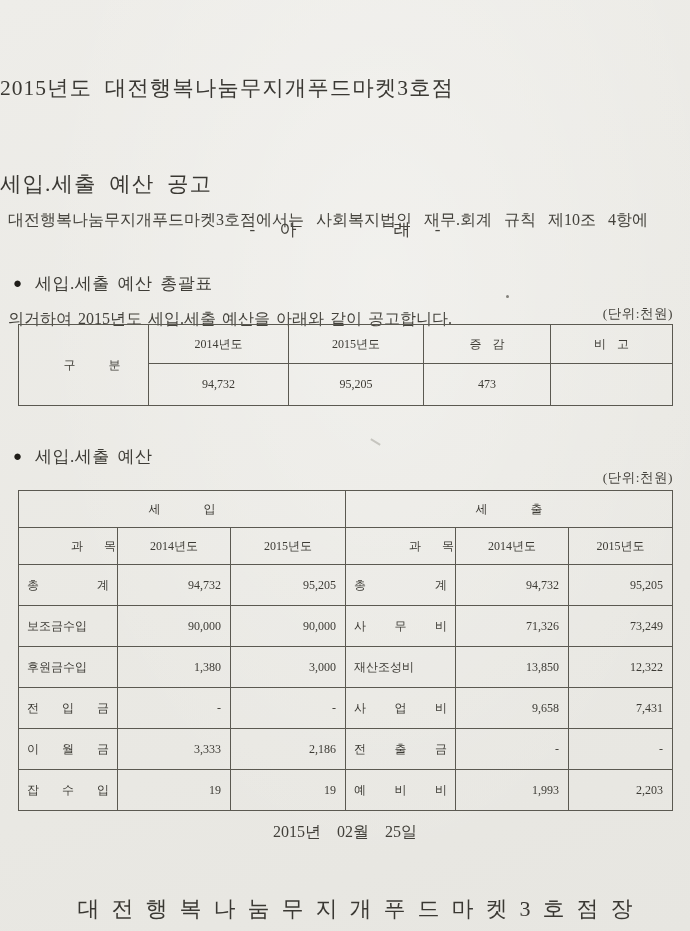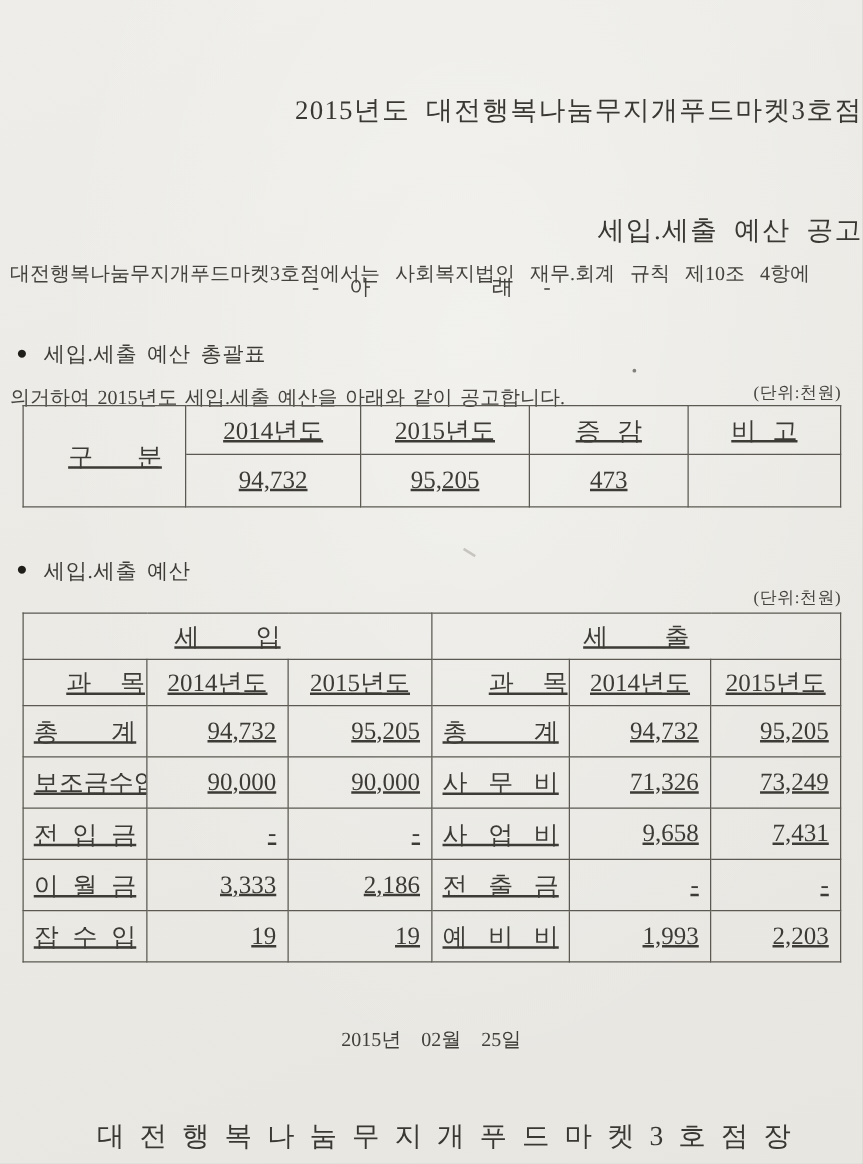--- a/index.html
+++ b/index.html
@@ -5,21 +5,21 @@
   html,body { margin:0; padding:0; background:#d8d7d2; }
   .page {
     position:relative; width:690px; height:931px; overflow:hidden;
     font-family:"Liberation Serif","DejaVu Serif",serif;
     color:#413f39;
     background:
       radial-gradient(ellipse at 55% 30%, rgba(255,255,255,0.30), rgba(255,255,255,0) 65%),
       linear-gradient(160deg, #eeede9 0%, #eae9e4 55%, #e7e6e1 100%);
   }
   .title {
-    position:absolute; top:8px; left:0; width:100%; text-align:right;
+    position:absolute; top:8px; left:0; width:100%; text-align:left;
     font-size:21.5px; line-height:32px; letter-spacing:1px; color:#3a3833;
     white-space:pre; font-weight:500;
   }
   .intro {
     position:absolute; top:137px; left:8px; right:0;
     font-size:16px; line-height:33px; white-space:pre; word-spacing:2px; color:#44423c;
   }
   .araeh {
     position:absolute; top:218px; left:0; width:100%; text-align:center;
     font-size:17px; white-space:pre; word-spacing:20px; color:#45433d;
@@ -33,21 +33,21 @@
   .u1 { top:305px; }
   .u2 { top:469px; }
 
   table.t {
     position:absolute; left:18px; width:654px;
     border-collapse:collapse; table-layout:fixed;
     border:1.6px solid #514f47;
   }
   table.t td {
     border:1.4px solid #5b5951; vertical-align:middle;
-    font-size:20px; color:#3d3b35; overflow:hidden; white-space:pre;text-decoration:underline;
+    font-size:12px; color:#3d3b35; overflow:hidden; white-space:pre;
   }
   .t1 { top:324px; }
   .t1 tr.rh { height:39px; }
   .t1 tr.rv { height:42px; }
   .t2 { top:490px; }
   .t2 tr.rh { height:37px; }
   .t2 tr.rd { height:41px;padding-left:20px; }
 
   td.c-center { text-align:center; }
   td.sp-gubun { text-align:center; word-spacing:30px;padding-left:18px; }
@@ -155,20 +155,28 @@
     </tr>
     <tr class="rd">
       <td class="c-label">보조금수입</td>
       <td class="c-num">90,000</td>
       <td class="c-num">90,000</td>
       <td class="c-label">사 무 비</td>
       <td class="c-num">71,326</td>
       <td class="c-num">73,249</td>
     </tr>
     <tr class="rd">
+      <td class="c-label">후원금수입</td>
+      <td class="c-num">1,380</td>
+      <td class="c-num">3,000</td>
+      <td class="c-label">재산조성비</td>
+      <td class="c-num">13,850</td>
+      <td class="c-num">12,322</td>
+    </tr>
+    <tr class="rd">
       <td class="c-label">전 입 금</td>
       <td class="c-num">-</td>
       <td class="c-num">-</td>
       <td class="c-label">사 업 비</td>
       <td class="c-num">9,658</td>
       <td class="c-num">7,431</td>
     </tr>
     <tr class="rd">
       <td class="c-label">이 월 금</td>
       <td class="c-num">3,333</td>

